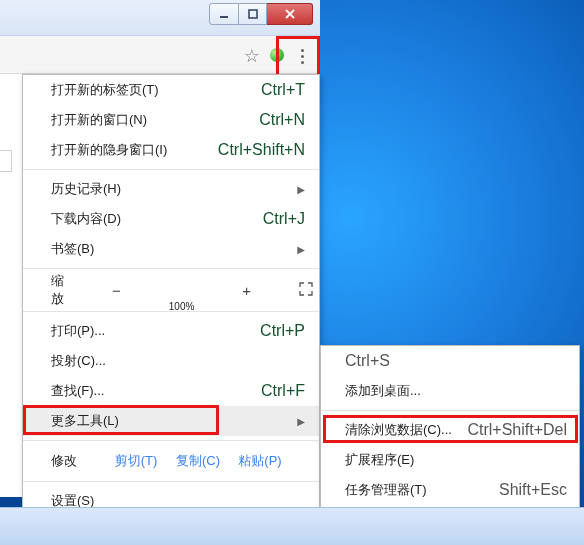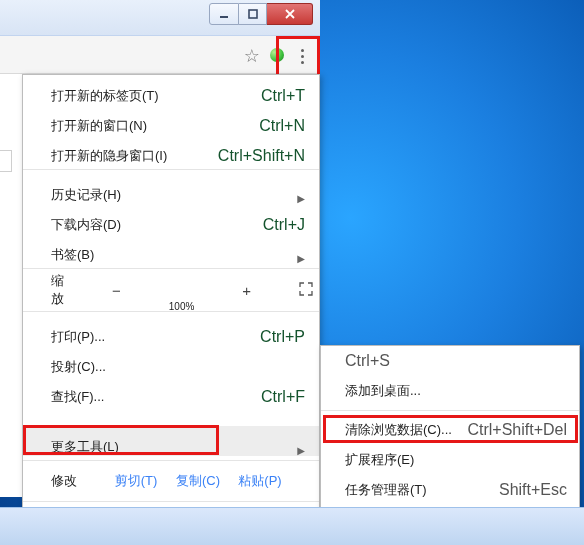--- a/index.html
+++ b/index.html
@@ -54,21 +54,21 @@
 .taskbar { position:absolute; left:0; bottom:0; right:0; height:38px;
   background: linear-gradient(#dbe8fb, #bed5f1); border-top:1px solid #9fc1ea; }
 
 
 .menu {
   position: absolute; left: 22px; top: 74px; width: 298px;
   background: #fff; border: 1px solid #bcbcbc; box-shadow: 2px 2px 6px rgba(0,0,0,0.25);
   font-size: 13px; color: #222;
 }
 .menu .row {
-  display:flex; align-items:flex-end; height:30px; padding:0 14px 0 28px; position:relative;
+  display:flex; align-items:center; height:30px; padding:0 14px 0 28px; position:relative;
 }
 .menu .row.hover { background:#ededed; }
 .menu .label { flex:1; }
 .menu .accel { color:#14532d; font-size:16px; }
 .menu .arrow { color:#666; font-size:10px; margin-left:6px;}
 .menu .sep { height:1px; background:#e4e4e4; margin:4px 0;}
 .zoom-row { display:flex; align-items:center; height:34px; padding:0 10px 0 28px;gap:48px;}
 .zoom-row .zlabel { flex:1; }
 .zoom-row .zbtn { width:26px; text-align:center; color:#444; font-size:15px;}
 .zoom-row .zpct { width:50px; text-align:center; font-size:10px;margin-top:32px;}
@@ -192,21 +192,21 @@
     <span class="label">打印(P)...</span>
     <span class="accel">Ctrl+P</span>
   </div>
   <div class="row">
     <span class="label">投射(C)...</span>
   </div>
   <div class="row">
     <span class="label">查找(F)...</span>
     <span class="accel">Ctrl+F</span>
   </div>
-  <div class="row hover" style="position:relative;margin-top:20px;">
+  <div class="row hover" style="position:relative;">
     <span class="label">更多工具(L)</span>
     <span class="arrow">▶</span>
     <div class="hl-more" style="top:-1px;"></div>
   </div>
   <div class="sep"></div>
   <div class="edit-row">
     <span class="elabel">修改</span>
     <span class="ebtn">剪切(T)</span>
     <span class="ebtn">复制(C)</span>
     <span class="ebtn">粘贴(P)</span>

